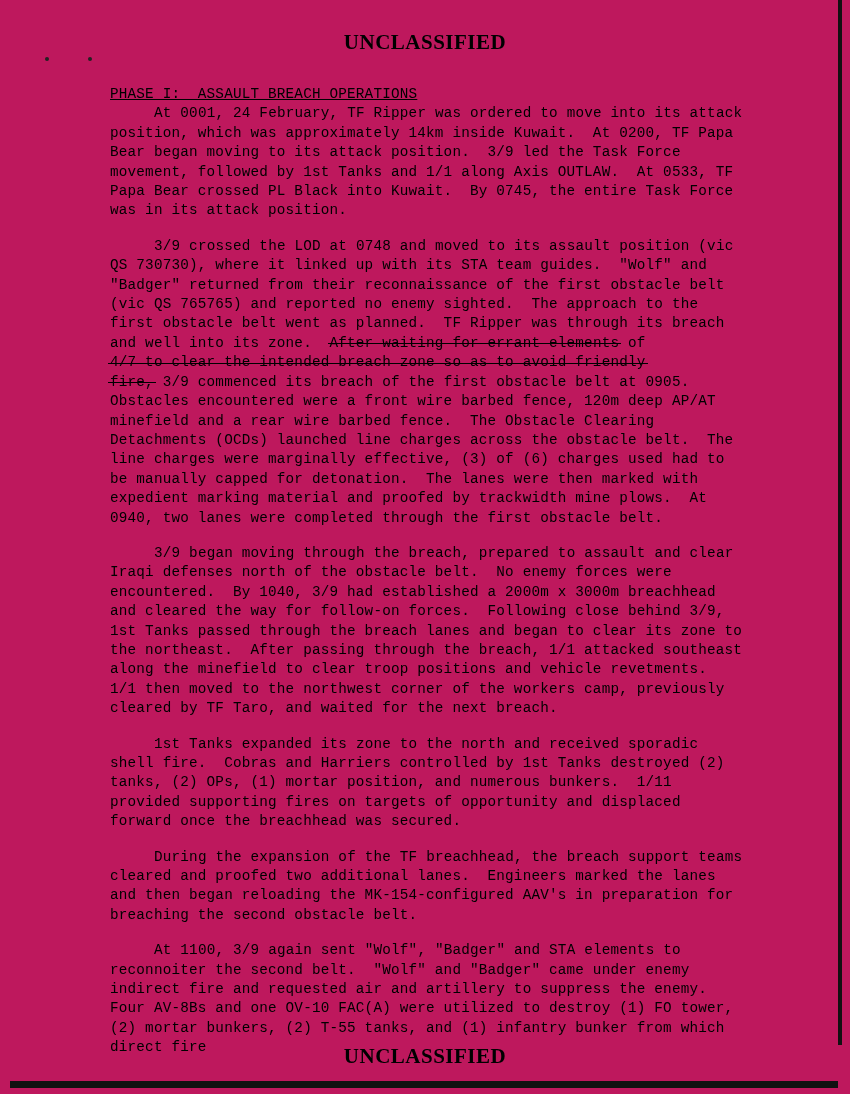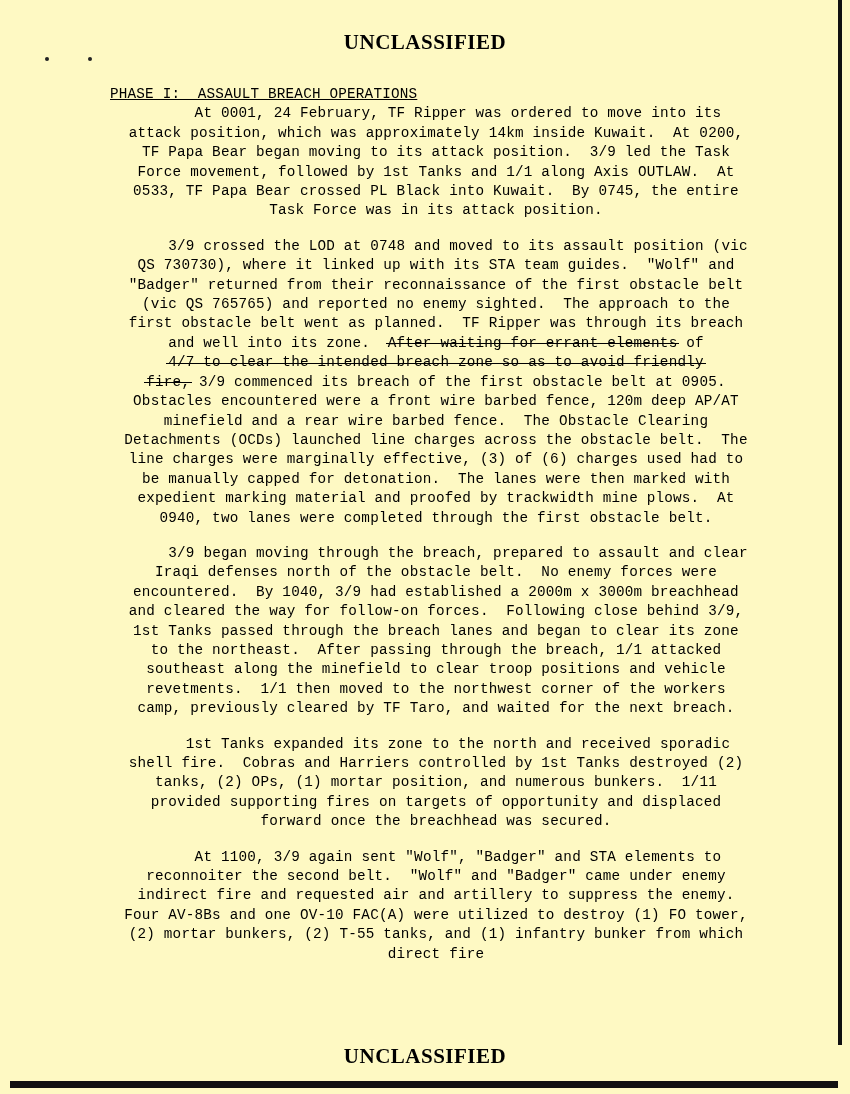--- a/index.html
+++ b/index.html
@@ -13,21 +13,21 @@
     position: relative;
     font-family: "Liberation Mono", monospace;
     color: #000000;
     overflow: hidden;
   }
   .page {
     position: absolute;
     top: 0; left: 0;
     width: 850px;
     height: 1094px;
-    background: #fef9c3;
+    background: #be185d;
   }
   
   .edge-bar-right {
     position: absolute;
     top: 0;
     right: 8px;
     width: 4px;
     height: 1045px;
     background: #111;
   }
@@ -70,24 +70,23 @@
     font-family: "Liberation Mono", monospace;
     font-size: 14.3px;
     line-height: 19.4px;
     letter-spacing: 0.2px;
   }
   .section-title {
     text-decoration: underline;
     white-space: pre;
   }
   p.para {
-    margin: 0 0 16px 12px;
+    margin: 0 0 16px 0;
     text-indent: 44px;
     white-space: pre-wrap;
-    text-align: center;
   }
   p.para:last-child { margin-bottom: 0; }
 
   .struck {
     position: relative;
   }
   .struck::after {
     content: "";
     position: absolute;
     left: -2px;
@@ -112,20 +111,21 @@
     <div class="section-title">PHASE I:  ASSAULT BREACH OPERATIONS</div>
 
     <p class="para">At 0001, 24 February, TF Ripper was ordered to move into its attack position, which was approximately 14km inside Kuwait.  At 0200, TF Papa Bear began moving to its attack position.  3/9 led the Task Force movement, followed by 1st Tanks and 1/1 along Axis OUTLAW.  At 0533, TF Papa Bear crossed PL Black into Kuwait.  By 0745, the entire Task Force was in its attack position.</p>
 
     <p class="para"><span>3/9 crossed the LOD at 0748 and moved to its assault position (vic QS 730730), where it linked up with its STA team guides.  "Wolf" and "Badger" returned from their reconnaissance of the first obstacle belt (vic QS 765765) and reported no enemy sighted.  The approach to the first obstacle belt went as planned.  TF Ripper was through its breach and well into its zone.  </span><span class="struck">After waiting for errant elements</span><span> of</span>
 <span class="struck">4/7 to clear the intended breach zone so as to avoid friendly</span>
 <span class="struck">fire,</span><span> 3/9 commenced its breach of the first obstacle belt at 0905.  Obstacles encountered were a front wire barbed fence, 120m deep AP/AT minefield and a rear wire barbed fence.  The Obstacle Clearing Detachments (OCDs) launched line charges across the obstacle belt.  The line charges were marginally effective, (3) of (6) charges used had to be manually capped for detonation.  The lanes were then marked with expedient marking material and proofed by trackwidth mine plows.  At 0940, two lanes were completed through the first obstacle belt.</span></p>
 
     <p class="para">3/9 began moving through the breach, prepared to assault and clear Iraqi defenses north of the obstacle belt.  No enemy forces were encountered.  By 1040, 3/9 had established a 2000m x 3000m breachhead and cleared the way for follow-on forces.  Following close behind 3/9, 1st Tanks passed through the breach lanes and began to clear its zone to the northeast.  After passing through the breach, 1/1 attacked southeast along the minefield to clear troop positions and vehicle revetments.  1/1 then moved to the northwest corner of the workers camp, previously cleared by TF Taro, and waited for the next breach.</p>
     <p class="para">1st Tanks expanded its zone to the north and received sporadic shell fire.  Cobras and Harriers controlled by 1st Tanks destroyed (2) tanks, (2) OPs, (1) mortar position, and numerous bunkers.  1/11 provided supporting fires on targets of opportunity and displaced forward once the breachhead was secured.</p>
+    <p class="para">During the expansion of the TF breachhead, the breach support teams cleared and proofed two additional lanes.  Engineers marked the lanes and then began reloading the MK-154-configured AAV's in preparation for breaching the second obstacle belt.</p>
     <p class="para">At 1100, 3/9 again sent "Wolf", "Badger" and STA elements to reconnoiter the second belt.  "Wolf" and "Badger" came under enemy indirect fire and requested air and artillery to suppress the enemy.  Four AV-8Bs and one OV-10 FAC(A) were utilized to destroy (1) FO tower, (2) mortar bunkers, (2) T-55 tanks, and (1) infantry bunker from which direct fire</p>
 
   </div>
 
   <div class="classification bottom">UNCLASSIFIED</div>
 
   <div class="edge-bar-right"></div>
   <div class="edge-bar-bottom"></div>
 </div>
 

